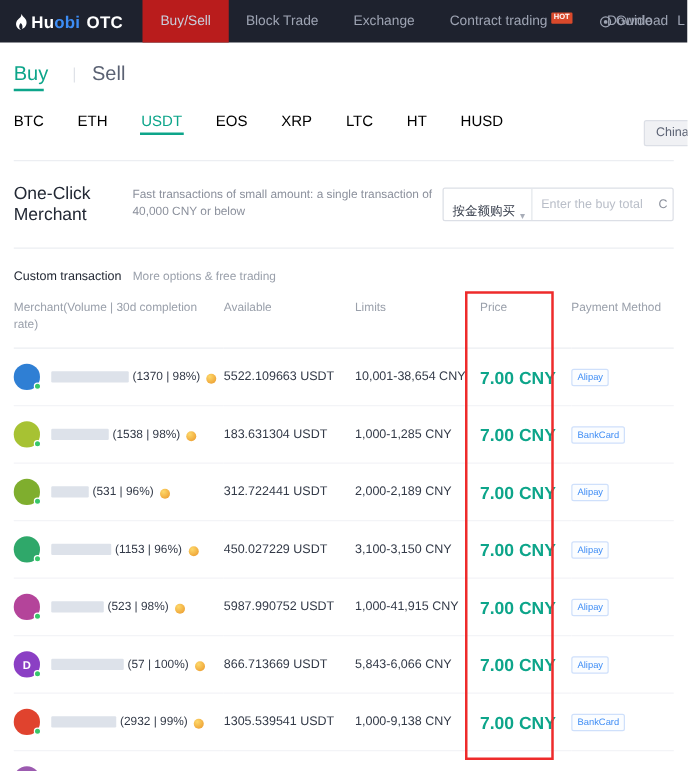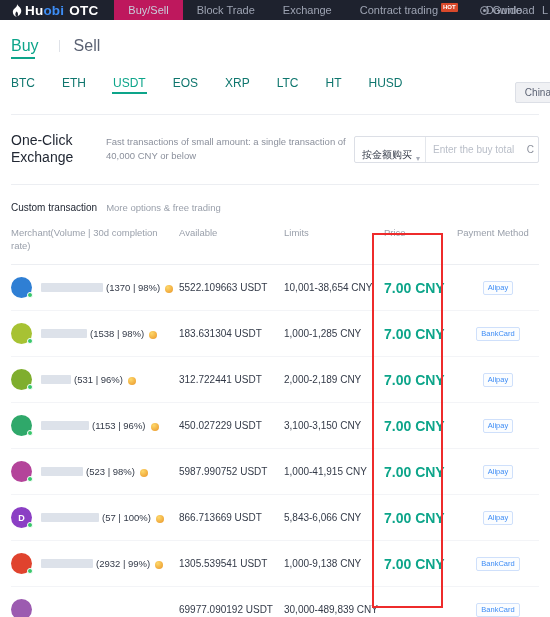--- a/index.html
+++ b/index.html
@@ -6,21 +6,21 @@
   html, body {
     width: 550px; height: 617px;
     overflow: hidden;
     background: #ffffff;
     font-family: "Liberation Sans", sans-serif;
     -webkit-font-smoothing: antialiased;
   }
 
   
   .topnav {
-    height: 20px;
+    height: 34px;
     background: #1e222e;
     display: flex;
     align-items: stretch;
     position: relative;
   }
   .brand {
     display: flex; align-items: center;
     padding: 0 16px 0 11px;
     color: #ffffff;
     font-size: 13.5px;
@@ -41,21 +41,21 @@
   .navitem {
     display: flex; align-items: center;
     padding: 0 14px;
     color: #9ea4b3;
     font-size: 11px;
     white-space: nowrap;
     position: relative;
     cursor: pointer;
   }
   .navitem.active {
-    background: #be185d;
+    background: #b91c1c;
     color: #c9cedb;
   }
   .hotbadge {
     display:inline-block;
     margin-left: 3px;
     background: #d9492b;
     color: #fff;
     font-size: 6px;
     line-height: 7px;
     padding: 1px 2px;
@@ -115,21 +115,21 @@
   }
   .bs-tab.sell { padding-bottom:4px; }
 
   .coins {
     display:flex; align-items:center;
     margin-top: 17px;
     gap: 0;
   }
   .coin {
     font-size: 12px;
-    color: #0f766e;
+    color: #000000;
     padding: 0 0 4px 0;
     margin-right: 27px;
     position: relative;
     cursor: pointer;
     white-space: nowrap;
   }
   .coin.active { color:#0da58a; }
   .coin.active::after {
     content:"";
     position:absolute; left:-1px; right:-1px; bottom:0;
@@ -243,21 +243,21 @@
     font-size: 10px;
     color: #333a48;
     padding: 12px 0;
     border-bottom: 1px solid #f3f4f7;
     vertical-align: middle;
   }
   .col-merchant { width: 168px; }
   .col-available { width: 105px; }
   .col-limits { width: 100px; }
   .col-price { width: 73px; }
-  .col-pay { width: auto; text-align: center; }
+  .col-pay { width: auto; }
 
   .merchant-cell { display:flex; align-items:center; }
   .avatar {
     width: 21px; height: 21px;
     border-radius: 50%;
     flex:none;
     position: relative;
     display:flex; align-items:center; justify-content:center;
     color:#fff; font-size:9px; font-weight:bold;
     overflow: visible;
@@ -372,21 +372,21 @@
     <div class="coin"><span>LTC</span></div>
     <div class="coin"><span>HT</span></div>
     <div class="coin"><span>HUSD</span></div>
   </div>
 
   <div class="region-btn">
     <span>China</span>
   </div>
 
   <div class="oneclick">
-    <div class="oc-title">One-Click Exchange</div>
+    <div class="oc-title">One-Click Merchant</div>
     <div class="oc-desc">Fast transactions of small amount: a single transaction of 40,000 CNY or below</div>
     <div class="oc-input-wrap">
       <div class="oc-select">
         <span>按金额购买</span>
         <span class="chev">▾</span>
       </div>
       <div class="oc-divider"></div>
       <input class="oc-input" type="text" value="" placeholder="Enter the buy total" style="">
       <div class="oc-suffix">C</div>
     </div>

